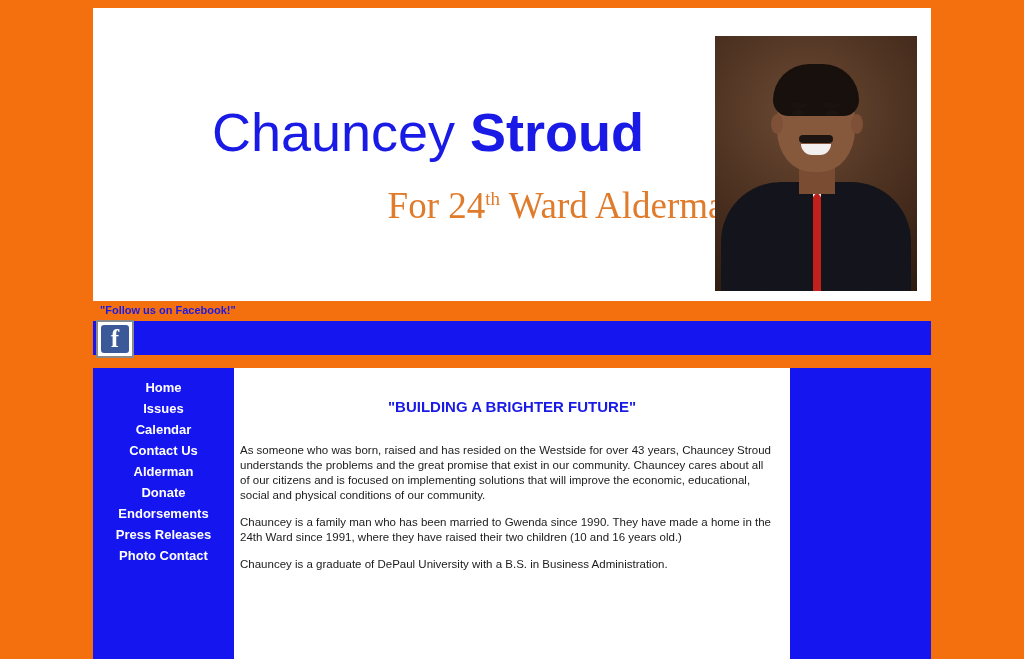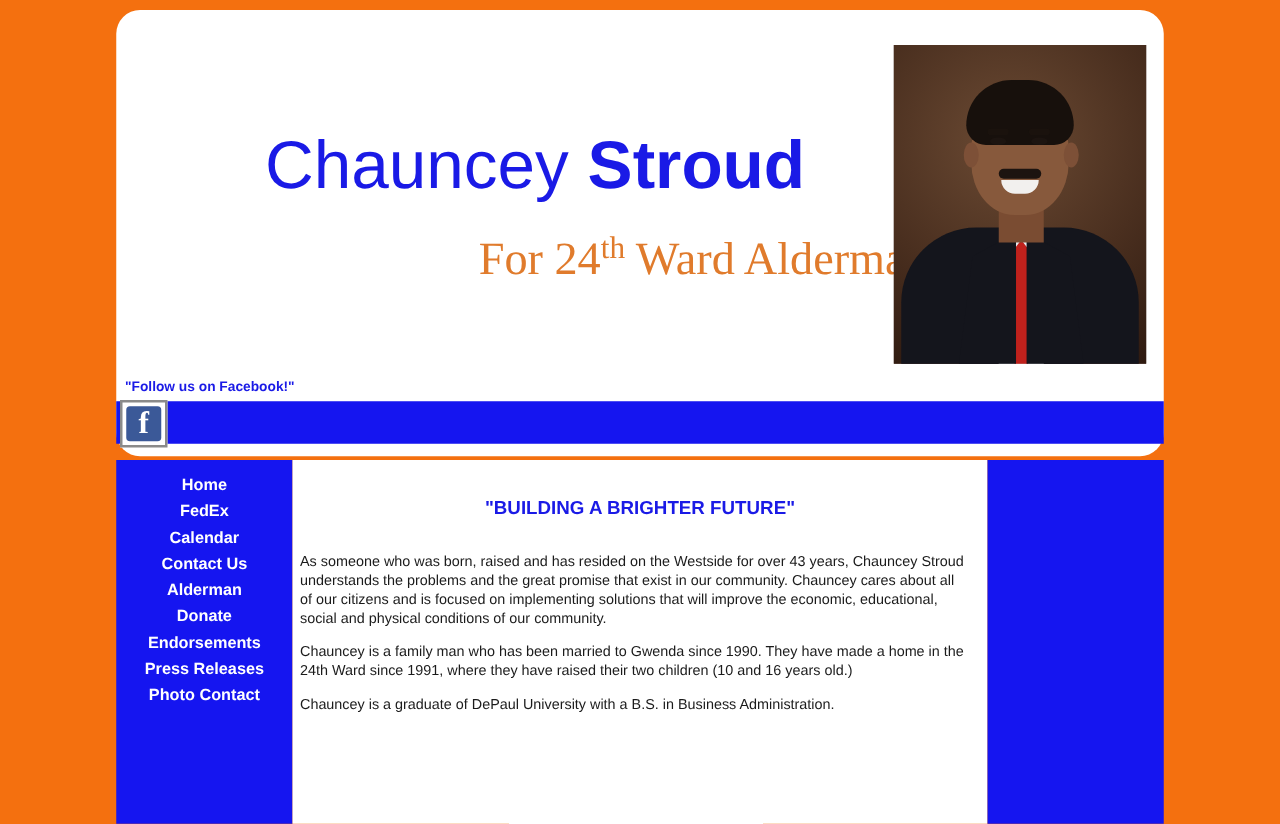--- a/index.html
+++ b/index.html
@@ -19,23 +19,22 @@
     top: 0;
     width: 838px;
     height: 659px;
   }
   
   .banner {
     position: absolute;
     left: 0;
     top: 8px;
     width: 838px;
-    height: 357px;
+    height: 293px;
     background: #ffffff;
-    border-radius: 19px;
   }
   .banner-title {
     position: absolute;
     left: 30px;
     top: 95px;
     width: 610px;
     text-align: center;
     font-size: 54px;
     line-height: 58px;
     color: #1a1ae6;
@@ -54,21 +53,21 @@
     top: 170px;
     width: 620px;
     text-align: right;
     font-family: "Liberation Serif", serif;
     font-size: 37px;
     line-height: 42px;
     color: #e07b2c;
     white-space: nowrap;
   }
   .banner-sub sup {
-    font-size: 25px;
+    font-size: 19px;
     vertical-align: super;
     margin-top: 19px;
   }
   .portrait {
     position: absolute;
     left: 622px;
     top: 28px;
     width: 202px;
     height: 255px;
     background: #3a2016;
@@ -342,21 +341,21 @@
 
   <div class="follow-text">"Follow us on Facebook!"</div>
   <div class="blue-strip"></div>
   <div class="fb-button">
     <div class="glyph">f</div>
   </div>
 
   <div class="content-row">
     <div class="nav">
       <a>Home</a>
-      <a>FedEx</a>
+      <a>Issues</a>
       <a>Calendar</a>
       <a>Contact Us</a>
       <a>Alderman</a>
       <a>Donate</a>
       <a>Endorsements</a>
       <a>Press Releases</a>
       <a>Photo Contact</a>
     </div>
 
     <div class="main">

